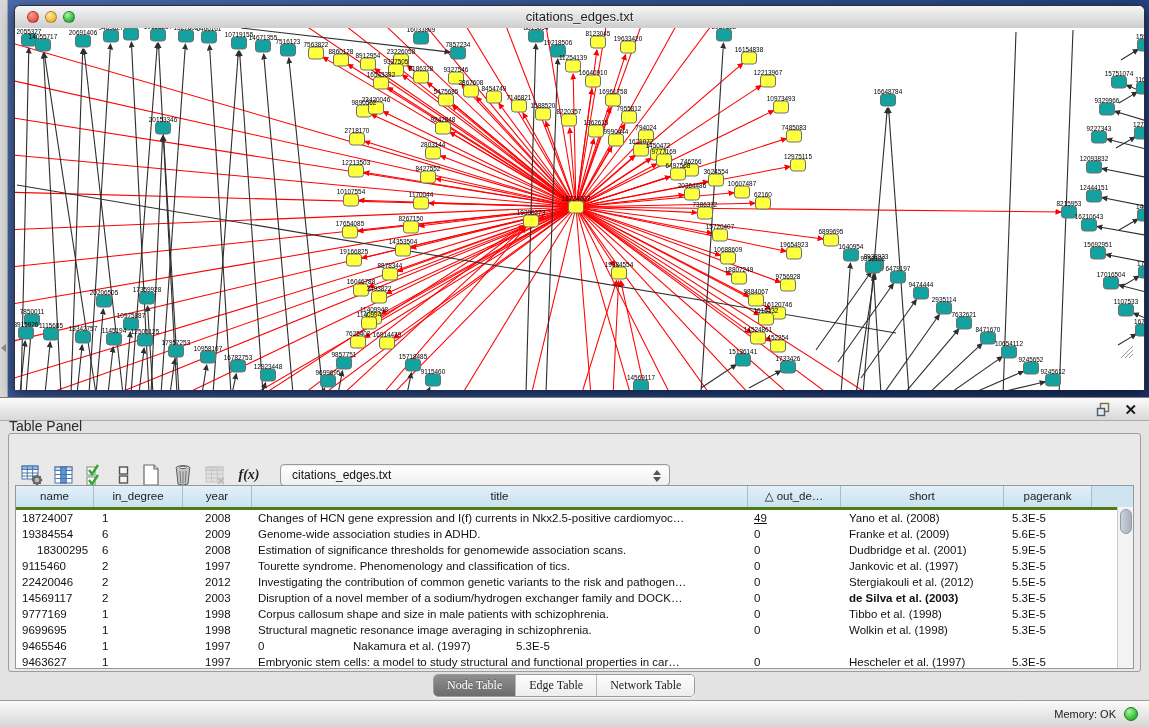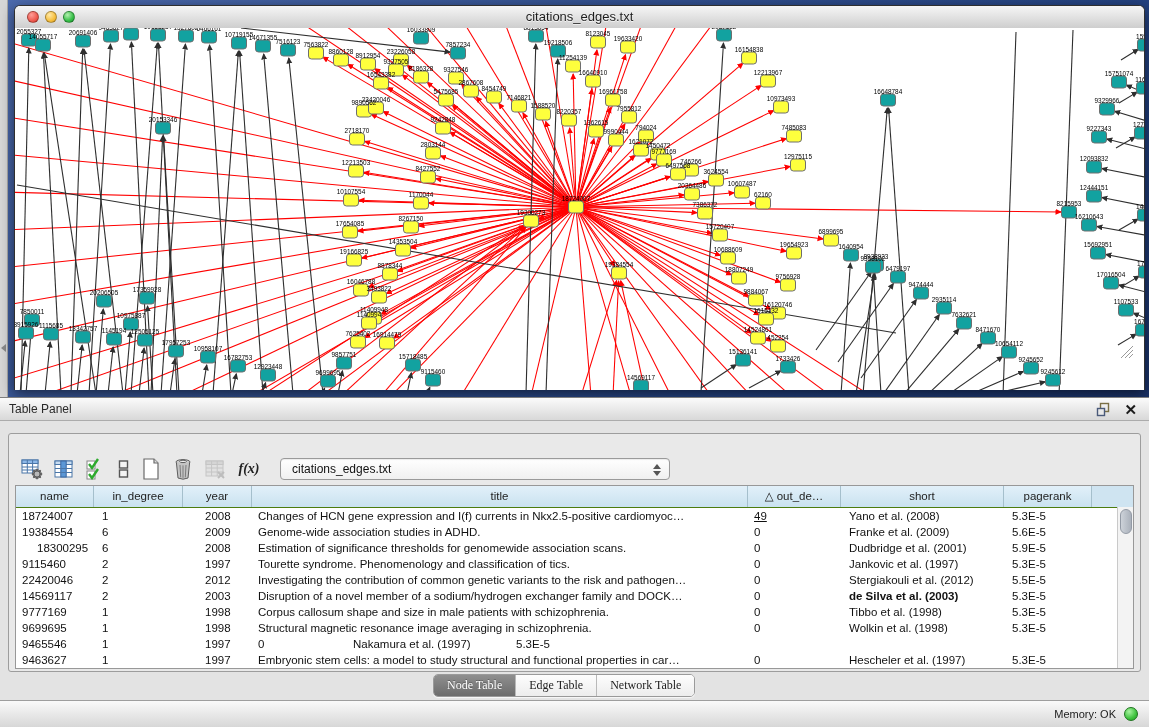--- a/index.html
+++ b/index.html
@@ -21,41 +21,41 @@
     font-size:13px;color:#1e1e1e;text-shadow:0 1px 0 rgba(255,255,255,.7);}
   .traffic{position:absolute;top:5px;width:12px;height:12px;border-radius:50%;box-sizing:border-box;border:1px solid rgba(0,0,0,.3);}
   .t-red{left:12px;background:radial-gradient(circle at 35% 30%,#ff9d97,#ee5b50 60%,#d8382c);}
   .t-yellow{left:30px;background:radial-gradient(circle at 35% 30%,#ffe9a8,#f6bf3f 60%,#de9f23);}
   .t-green{left:48px;background:radial-gradient(circle at 35% 30%,#b4f0b0,#37bf48 60%,#1f9a33);}
   #canvas{position:absolute;left:0;right:0;top:22px;bottom:0;background:#ffffff;overflow:hidden;}
   #graph{display:block;width:100%;height:100%;}
   
   #tp-header{position:absolute;left:0;top:397px;width:1149px;height:24px;box-sizing:border-box;
     background:linear-gradient(#fbfbfb,#d8d8d8);border-top:1px solid #7e7e7e;border-bottom:1px solid #ababab;}
-  #tp-header .tp-title{position:absolute;left:9px;top:0;line-height:22px;font-size:12px;color:#2a2a2a;}
+  #tp-header .tp-title{position:absolute;left:9px;top:17px;line-height:22px;font-size:14px;color:#2a2a2a;}
   #tp-float{position:absolute;right:38px;top:4px;width:15px;height:15px;cursor:pointer;}
   #tp-close{position:absolute;right:12px;top:2px;font-size:15px;font-weight:bold;color:#1c1c1c;cursor:pointer;line-height:19px;}
   #inner-panel{position:absolute;left:8px;top:433px;width:1133px;height:239px;box-sizing:border-box;
     background:#e9e9e9;border:1px solid #9d9d9d;border-radius:3px;}
-  #toolbar{position:absolute;left:12px;top:22px;height:26px;display:flex;align-items:center;justify-content:space-between;}
+  #toolbar{position:absolute;left:12px;top:28px;height:26px;display:flex;align-items:center;justify-content:space-between;}
   .tb-icon{width:22px;height:22px;margin-right:10px;display:flex;align-items:center;justify-content:center;cursor:pointer;}
   .tb-icon svg{display:block;}
   .tb-icon.disabled{opacity:.45;cursor:default;}
   #fx-icon{font-family:"Liberation Serif",serif;font-style:italic;font-weight:bold;font-size:14px;color:#222;margin:0 4px 0 2px;}
   #net-select{position:relative;margin-left:16px;width:390px;height:22px;box-sizing:border-box;
     border:1px solid #9a9a9a;border-radius:4px;background:linear-gradient(#ffffff,#f0f0f0);
     font-size:12px;color:#111;line-height:20px;padding-left:11px;cursor:pointer;box-shadow:inset 0 1px 1px rgba(0,0,0,.08);}
   #net-select .steppers{position:absolute;right:8px;top:3px;}
   #net-select .steppers div{width:0;height:0;border-left:4px solid transparent;border-right:4px solid transparent;margin:2px 0;}
   #net-select .up{border-bottom:5px solid #555;}
   #net-select .down{border-top:5px solid #555;}
   
   #tbl{position:absolute;left:6px;top:51px;width:1119px;height:184px;box-sizing:border-box;
     background:#fff;border:1px solid #989898;overflow:hidden;}
-  #tbl-head{display:flex;height:21px;background:#cfe4f1;border-bottom:1px solid #4d7c0f;}
+  #tbl-head{display:flex;height:21px;background:#cfe4f1;border-bottom:3px solid #4d7c0f;}
   #tbl-head .hc{box-sizing:border-box;border-right:1px solid #a5bfcc;font-size:11.5px;color:#222;
     text-align:center;line-height:20px;overflow:hidden;white-space:nowrap;cursor:pointer;background:linear-gradient(#e2f0f9,#c9e2f0);}
   #tbl-body .tr{display:flex;height:16px;line-height:16px;font-size:11.5px;color:#111;background:#fff;cursor:default;}
   #tbl-body .td{box-sizing:border-box;overflow:hidden;white-space:nowrap;}
   #vscroll{position:absolute;right:0;top:21px;bottom:0;width:15px;background:#f3f3f3;border-left:1px solid #c9c9c9;}
   #vthumb{position:absolute;left:2px;top:2px;width:10px;height:23px;border-radius:6px;
     background:linear-gradient(90deg,#cdd2d9,#aab1bb);border:1px solid #939aa5;cursor:pointer;}
   
   #tabs{position:absolute;left:433px;top:674px;display:flex;height:21px;border:1px solid #9a9a9a;
     border-radius:5px;overflow:hidden;background:#f7f7f7;box-shadow:0 1px 1px rgba(255,255,255,.8);}

